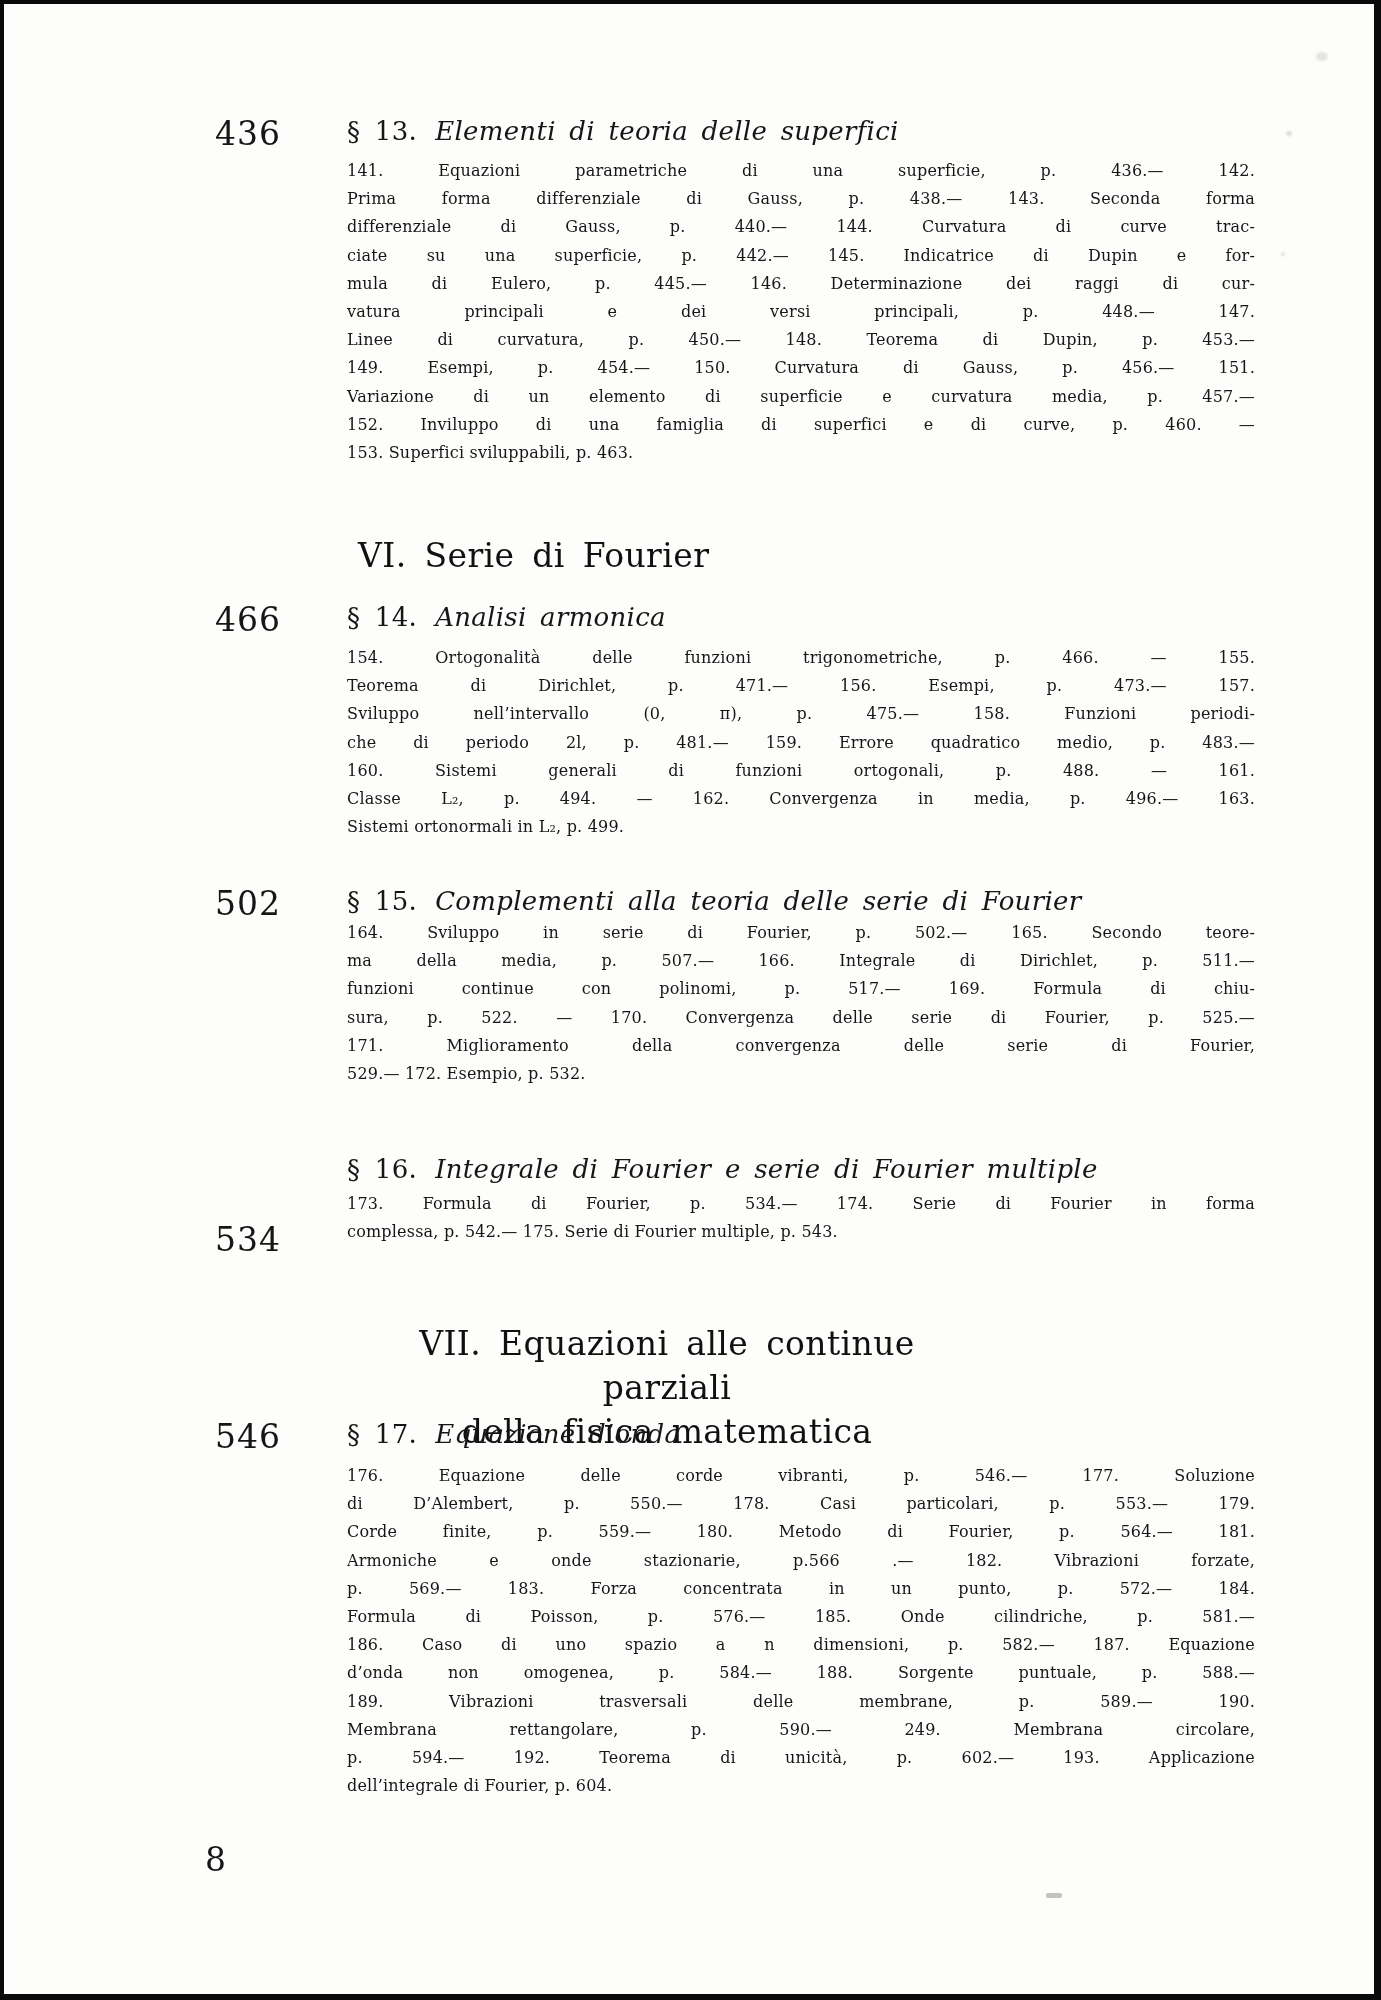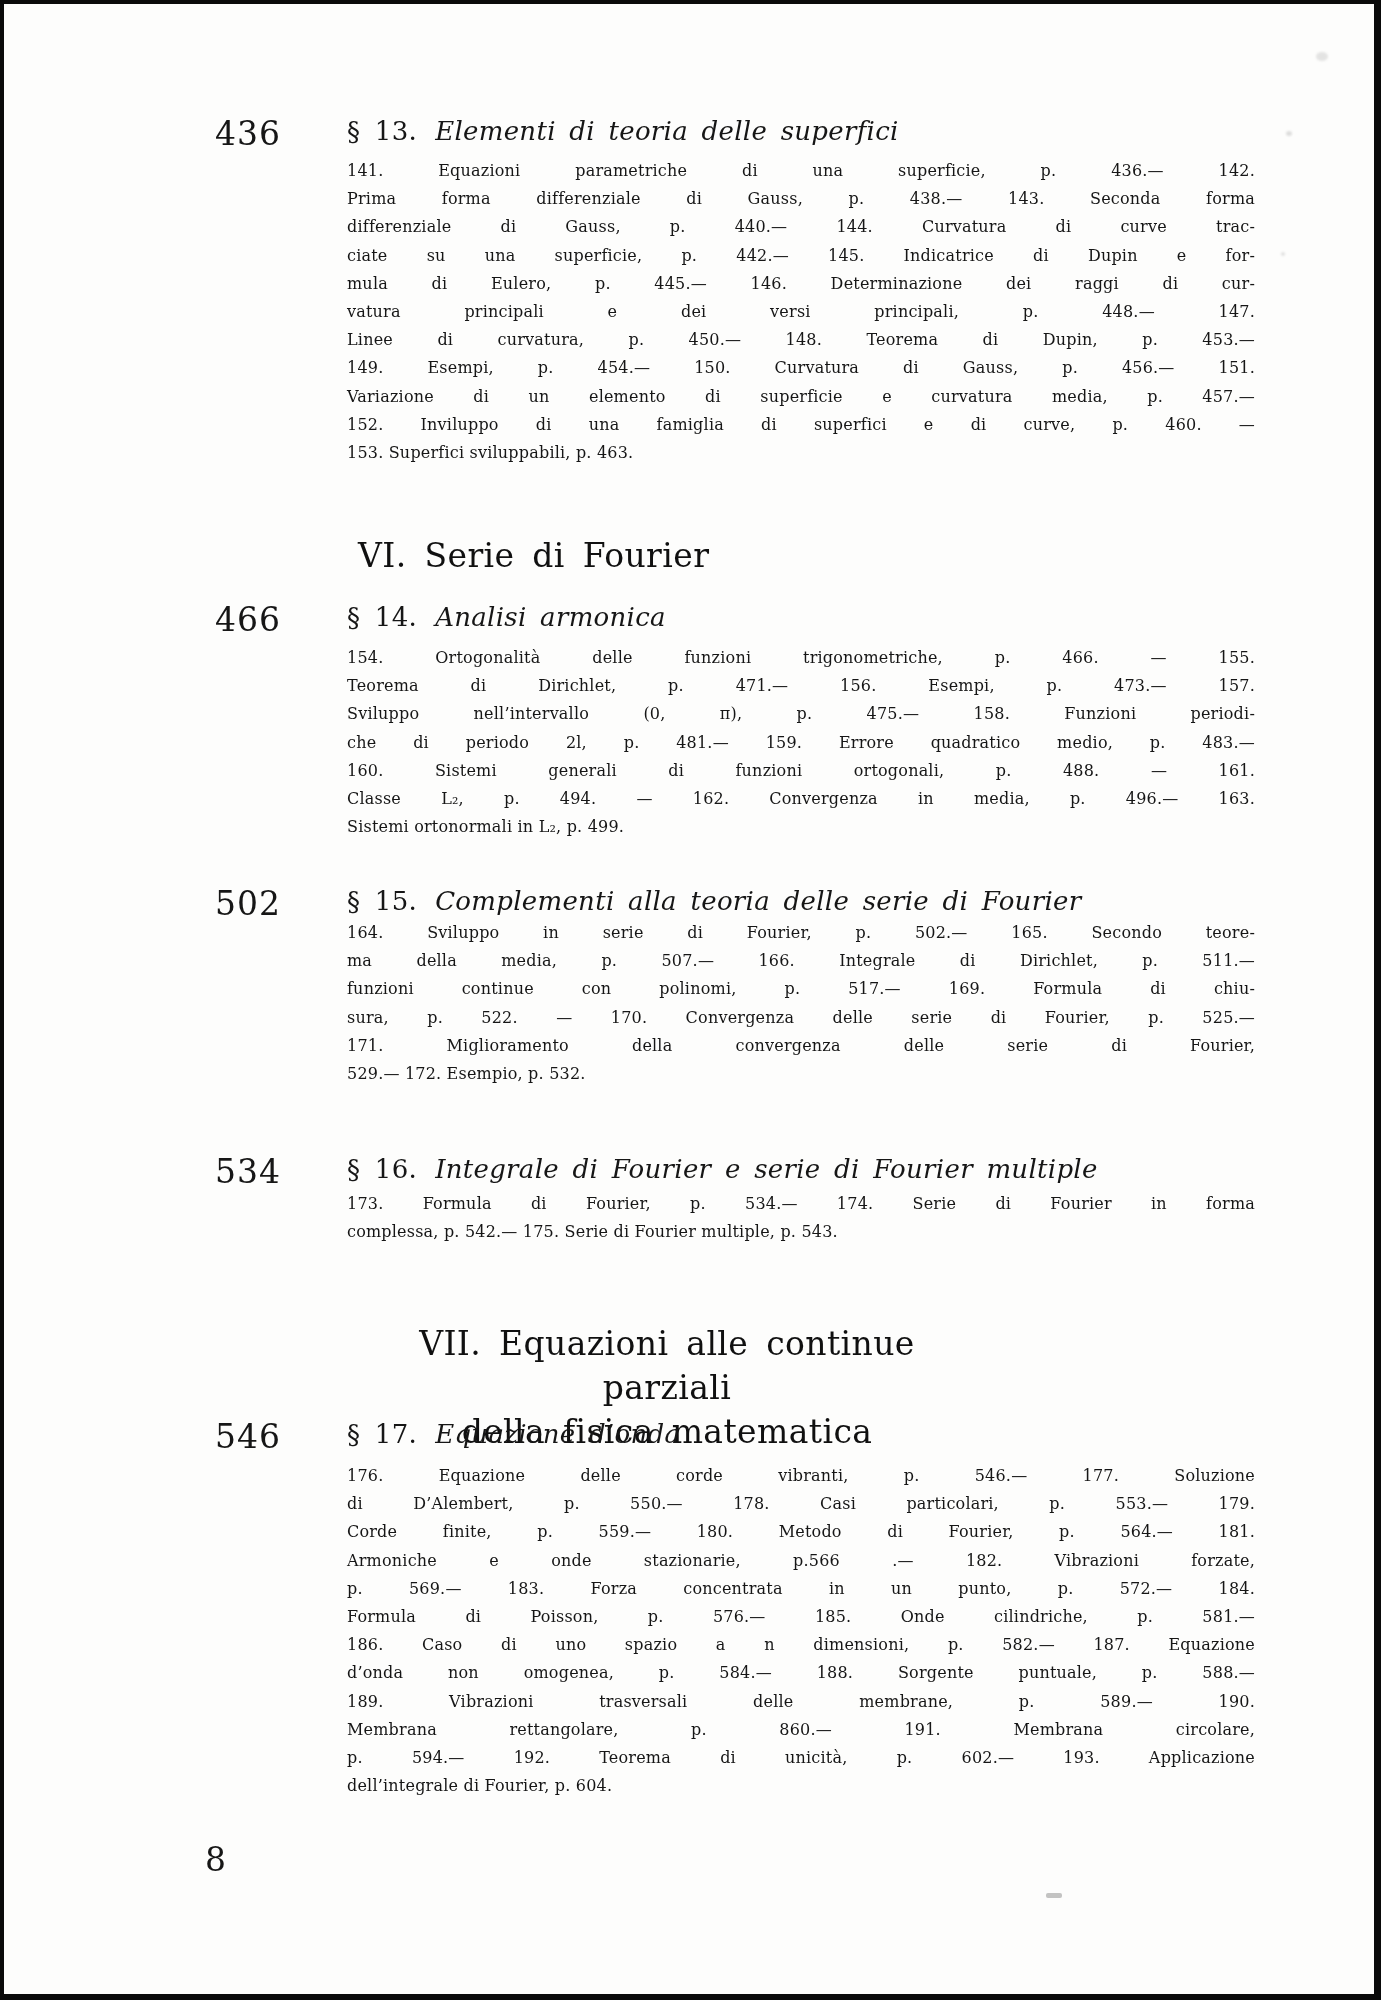--- a/index.html
+++ b/index.html
@@ -89,21 +89,21 @@
       <div class="margin-num" style="top: 884px;">502</div>
       <div class="sec-head" style="top: 886px;"><span class="prefix">§ 15.</span><span class="title">Complementi alla teoria delle serie di Fourier</span></div>
       <div class="body-block" style="top: 919px;">
         <div class="body-line">164. Sviluppo in serie di Fourier, p. 502.— 165. Secondo teore-</div>
         <div class="body-line">ma della media, p. 507.— 166. Integrale di Dirichlet, p. 511.—</div>
         <div class="body-line">funzioni continue con polinomi, p. 517.— 169. Formula di chiu-</div>
         <div class="body-line">sura, p. 522. — 170. Convergenza delle serie di Fourier, p. 525.—</div>
         <div class="body-line">171. Miglioramento della convergenza delle serie di Fourier,</div>
         <div class="body-line last">529.— 172. Esempio, p. 532.</div>
       </div>
-      <div class="margin-num" style="top: 1152px;">534</div>
+      <div class="margin-num" style="top: 1220px;">534</div>
       <div class="sec-head" style="top: 1154px;"><span class="prefix">§ 16.</span><span class="title">Integrale di Fourier e serie di Fourier multiple</span></div>
       <div class="body-block" style="top: 1190px;">
         <div class="body-line">173. Formula di Fourier, p. 534.— 174. Serie di Fourier in forma</div>
         <div class="body-line last">complessa, p. 542.— 175. Serie di Fourier multiple, p. 543.</div>
       </div>
       <div class="chapter-head" style="top: 1322px;">
         <div>VII. Equazioni alle continue parziali</div>
         <div>della fisica matematica</div>
       </div>
       <div class="margin-num" style="top: 1417px;">546</div>
@@ -111,21 +111,21 @@
       <div class="body-block" style="top: 1462px;">
         <div class="body-line">176. Equazione delle corde vibranti, p. 546.— 177. Soluzione</div>
         <div class="body-line">di D’Alembert, p. 550.— 178. Casi particolari, p. 553.— 179.</div>
         <div class="body-line">Corde finite, p. 559.— 180. Metodo di Fourier, p. 564.— 181.</div>
         <div class="body-line">Armoniche e onde stazionarie, p.566 .— 182. Vibrazioni forzate,</div>
         <div class="body-line">p. 569.— 183. Forza concentrata in un punto, p. 572.— 184.</div>
         <div class="body-line">Formula di Poisson, p. 576.— 185. Onde cilindriche, p. 581.—</div>
         <div class="body-line">186. Caso di uno spazio a n dimensioni, p. 582.— 187. Equazione</div>
         <div class="body-line">d’onda non omogenea, p. 584.— 188. Sorgente puntuale, p. 588.—</div>
         <div class="body-line">189. Vibrazioni trasversali delle membrane, p. 589.— 190.</div>
-        <div class="body-line">Membrana rettangolare, p. 860.— 191. Membrana circolare,</div>
+        <div class="body-line">Membrana rettangolare, p. 590.— 249. Membrana circolare,</div>
         <div class="body-line">p. 594.— 192. Teorema di unicità, p. 602.— 193. Applicazione</div>
         <div class="body-line last">dell’integrale di Fourier, p. 604.</div>
       </div>
     </main>
   <div id="page-num">8</div>
   <div class="artifact a1"></div>
   <div class="artifact a2"></div>
   <div class="artifact a3"></div>
   <div class="artifact a4"></div>
 </div>

